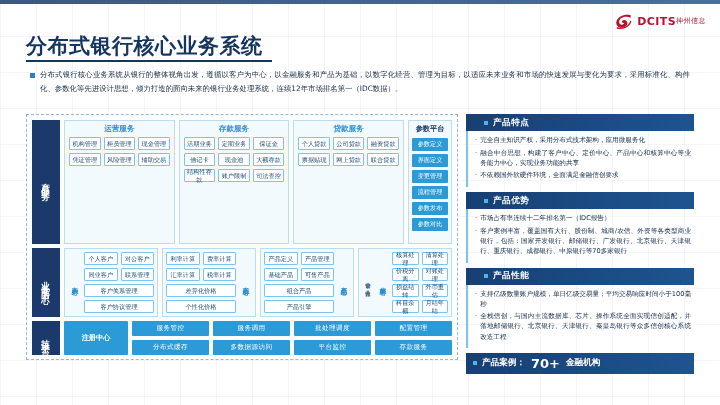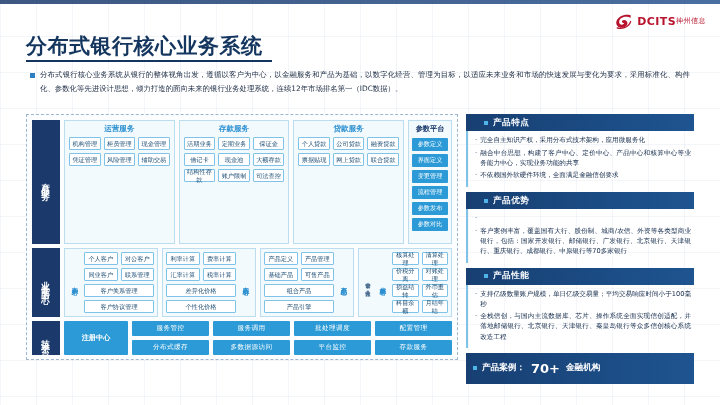--- a/index.html
+++ b/index.html
@@ -131,21 +131,21 @@
   }
   .sec-head .sq { width: 4px; height: 4px; background: #4fb4e8; flex: 0 0 auto; }
   .sec-head .ttl { color: #fff; font-size: 8.6px; font-weight: bold; letter-spacing: .5px; }
   .sec-body { border-left: 2px solid #7fc4e8; padding: 4px 3px 4px 7px; }
   .bullet-row { display: flex; gap: 3px; margin-bottom: 2px; }
   .bullet-row .dot { color: #1b3a6b; font-size: 7px; line-height: 1.55; flex: 0 0 auto; }
   .bullet-row .txt { font-size: 6.6px; line-height: 1.55; color: #12294a; text-align: justify; }
 
   .case-bar {
     background: linear-gradient(to right, #173f72, #1e5490);
-    height: 31px; display: flex; align-items: center; gap: 5px; padding-left: 7px;
+    height: 21px; display: flex; align-items: center; gap: 5px; padding-left: 7px;
   }
   .case-bar .sq { width: 4px; height: 4px; background: #4fb4e8; flex: 0 0 auto; }
   .case-bar .lbl { color: #fff; font-size: 8.6px; font-weight: bold; }
   .case-bar .num { color: #fff; font-size: 13px; font-weight: bold; margin: 0 1px; }
   .case-bar .suf { color: #fff; font-size: 8.6px; font-weight: bold; }
 </style>
 </head>
 <body>
 
 <div class="page">
@@ -327,20 +327,21 @@
     </div>
 
     <div class="sec">
       <div class="sec-head">
         <span class="sq"></span>
         <span class="ttl">产品优势</span>
       </div>
       <div class="sec-body">
         <div class="bullet-row">
           <span class="dot">·</span>
+          <span class="txt">市场占有率连续十二年排名第一（IDC报告）</span>
         </div>
         <div class="bullet-row">
           <span class="dot">·</span>
           <span class="txt">客户案例丰富，覆盖国有大行、股份制、城商/农信、外资等各类型商业银行，包括：国家开发银行、邮储银行、广发银行、北京银行、天津银行、重庆银行、成都银行、中原银行等70多家银行</span>
         </div>
       </div>
     </div>
 
     <div class="sec">
       <div class="sec-head">

